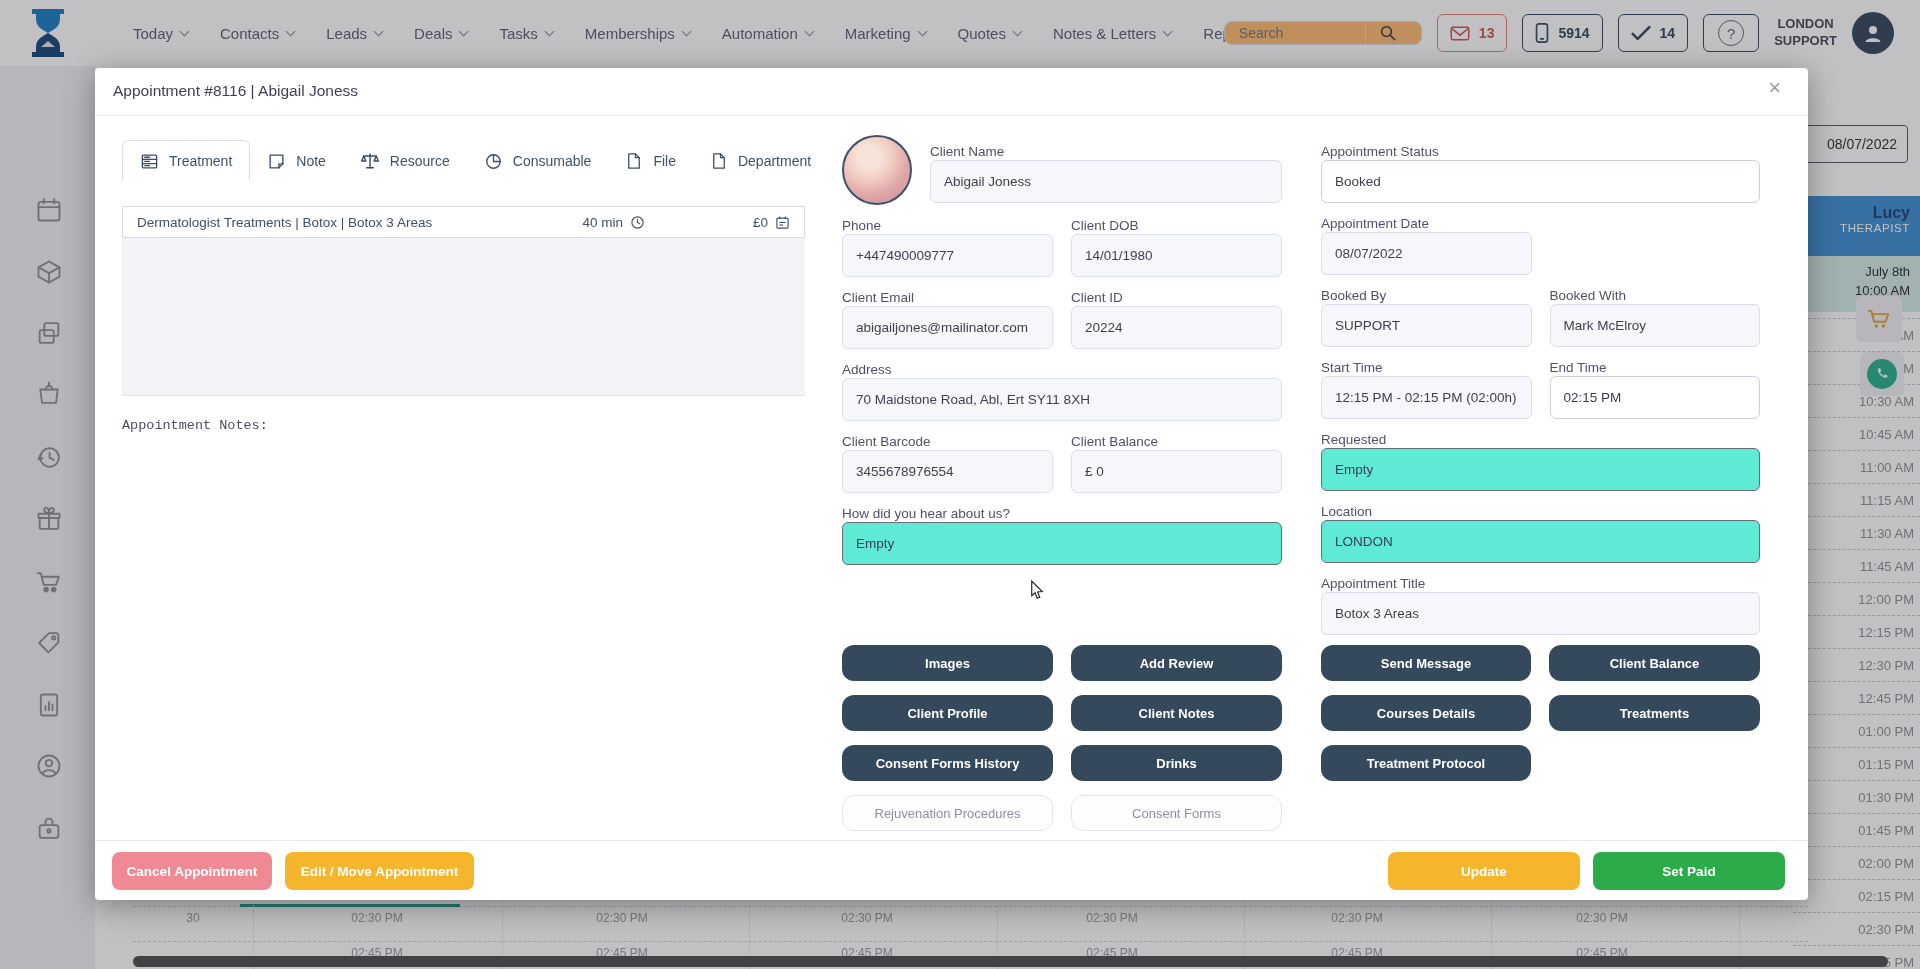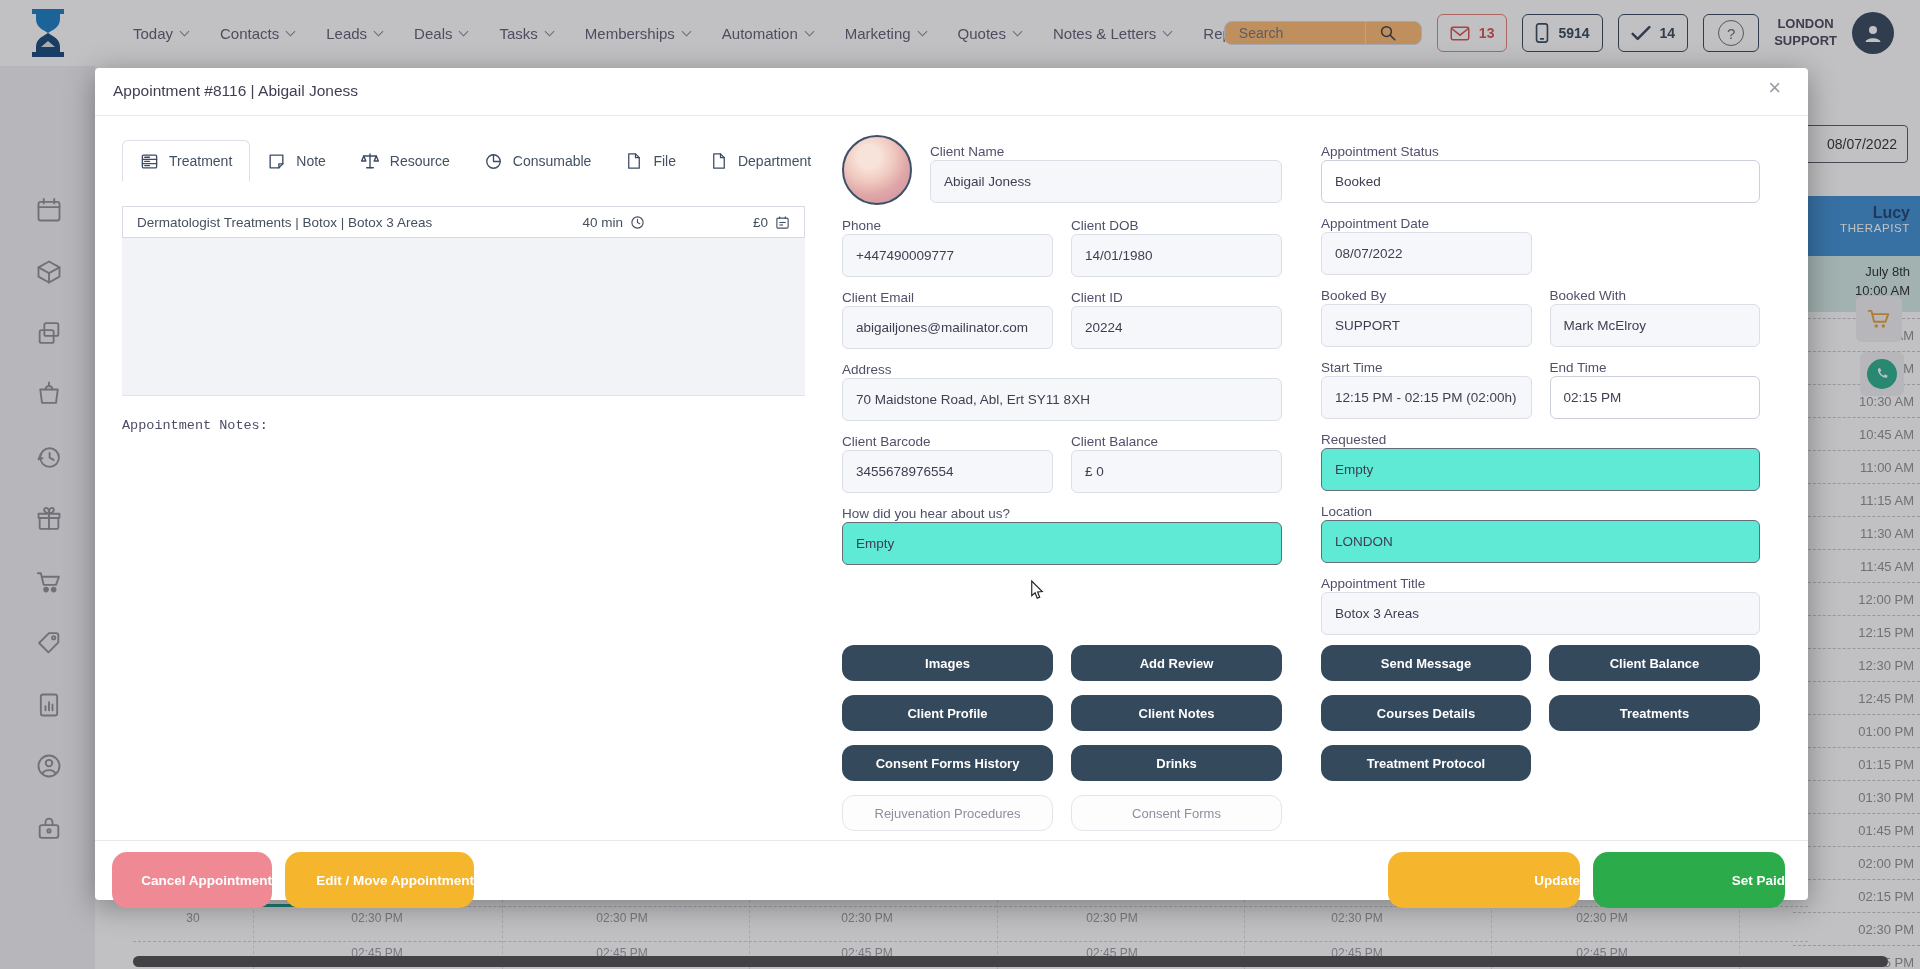--- a/index.html
+++ b/index.html
@@ -85,21 +85,21 @@
   .grid2 { display:grid; grid-template-columns:1fr 1fr; column-gap:18px; }
 
   
   .btn-block { position:absolute; left:747px; top:529px; display:flex; gap:39px; }
   .btn-grid-l { display:grid; grid-template-columns:211px 211px; gap:14px 18px; }
   .btn-grid-r { display:grid; grid-template-columns:210px 211px; gap:14px 18px; align-content:start; }
   .abtn { height:36px; background:#35495d; color:#fff; border:none; border-radius:12px; font-size:13px; font-weight:bold; font-family:inherit; cursor:pointer; }
   .abtn.light { background:#fdfdfe; border:1px solid #e3e5ea; color:#8d909b; font-weight:normal; }
 
   
-  .fbtn { position:absolute; top:11px; height:56px; border:none; border-radius:15px; color:#fff; font-weight:bold; font-size:13.5px; font-family:inherit; cursor:pointer;text-align:right; }
+  .fbtn { position:absolute; top:11px; height:38px; border:none; border-radius:8px; color:#fff; font-weight:bold; font-size:13.5px; font-family:inherit; cursor:pointer; }
   .btn-cancel { left:17px;  width:160px; background:#ef8a94; }
   .btn-edit   { left:190px; width:189px; background:#f5b52d; }
   .btn-update { left:1293px; width:192px; background:#f5b52d; }
   .btn-paid   { left:1498px; width:192px; background:#2cab4b; }
 
   .cursor { position:absolute; left:1028px; top:580px; z-index:20; }
 </style>
 </head>
 <body>
 

